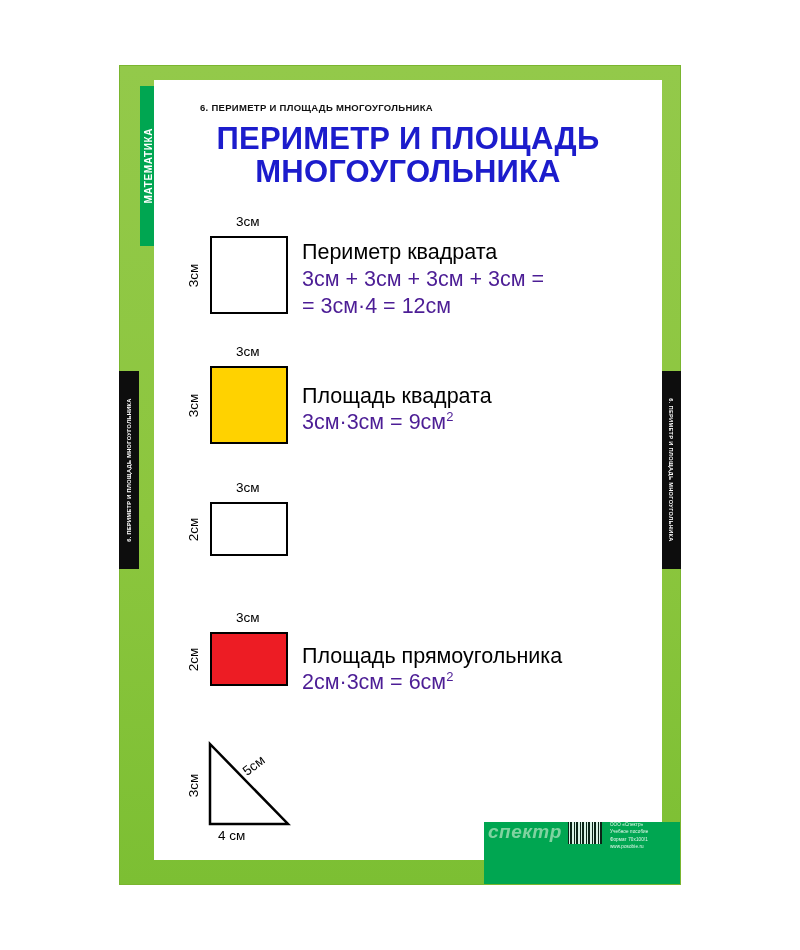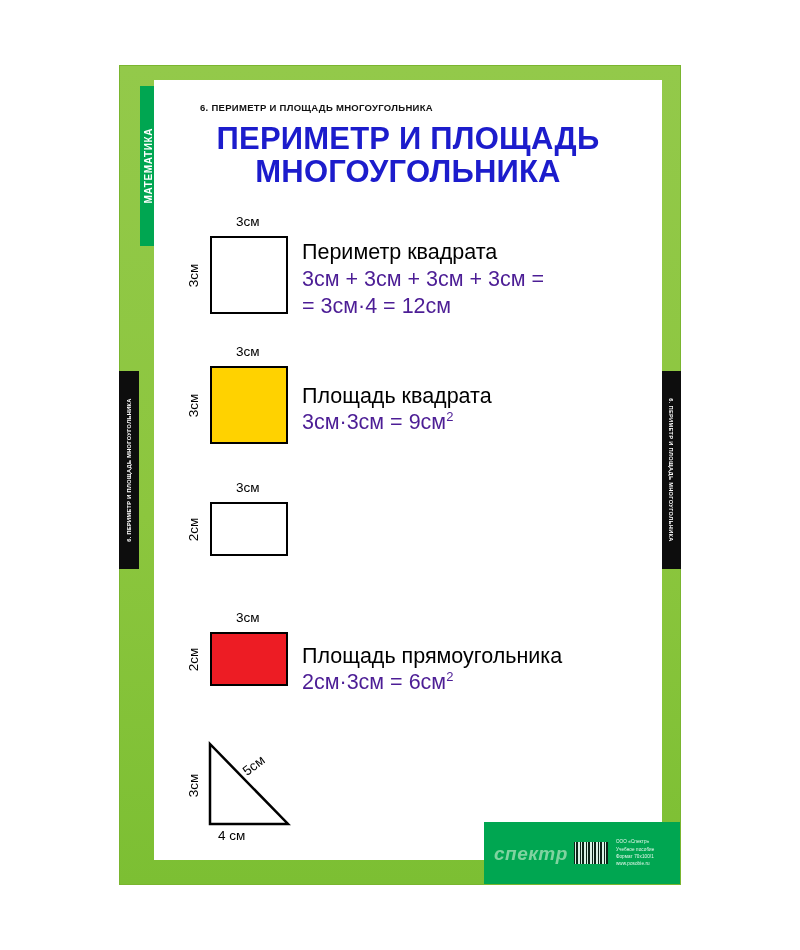--- a/index.html
+++ b/index.html
@@ -178,22 +178,21 @@
 
   
   .publisher {
     position: absolute;
     right: 0;
     bottom: 0;
     width: 196px;
     height: 62px;
     background: #00a651;
     display: flex;
-    align-items: center;
-    padding-left: 10px;
+    padding-left: 4px;
     box-sizing: border-box;
   }
   .pub-logo {
     color: #7fd3a0;
     font-size: 19px;
     font-weight: bold;
     font-style: italic;
     letter-spacing: .5px;
     line-height: 1;
   }

